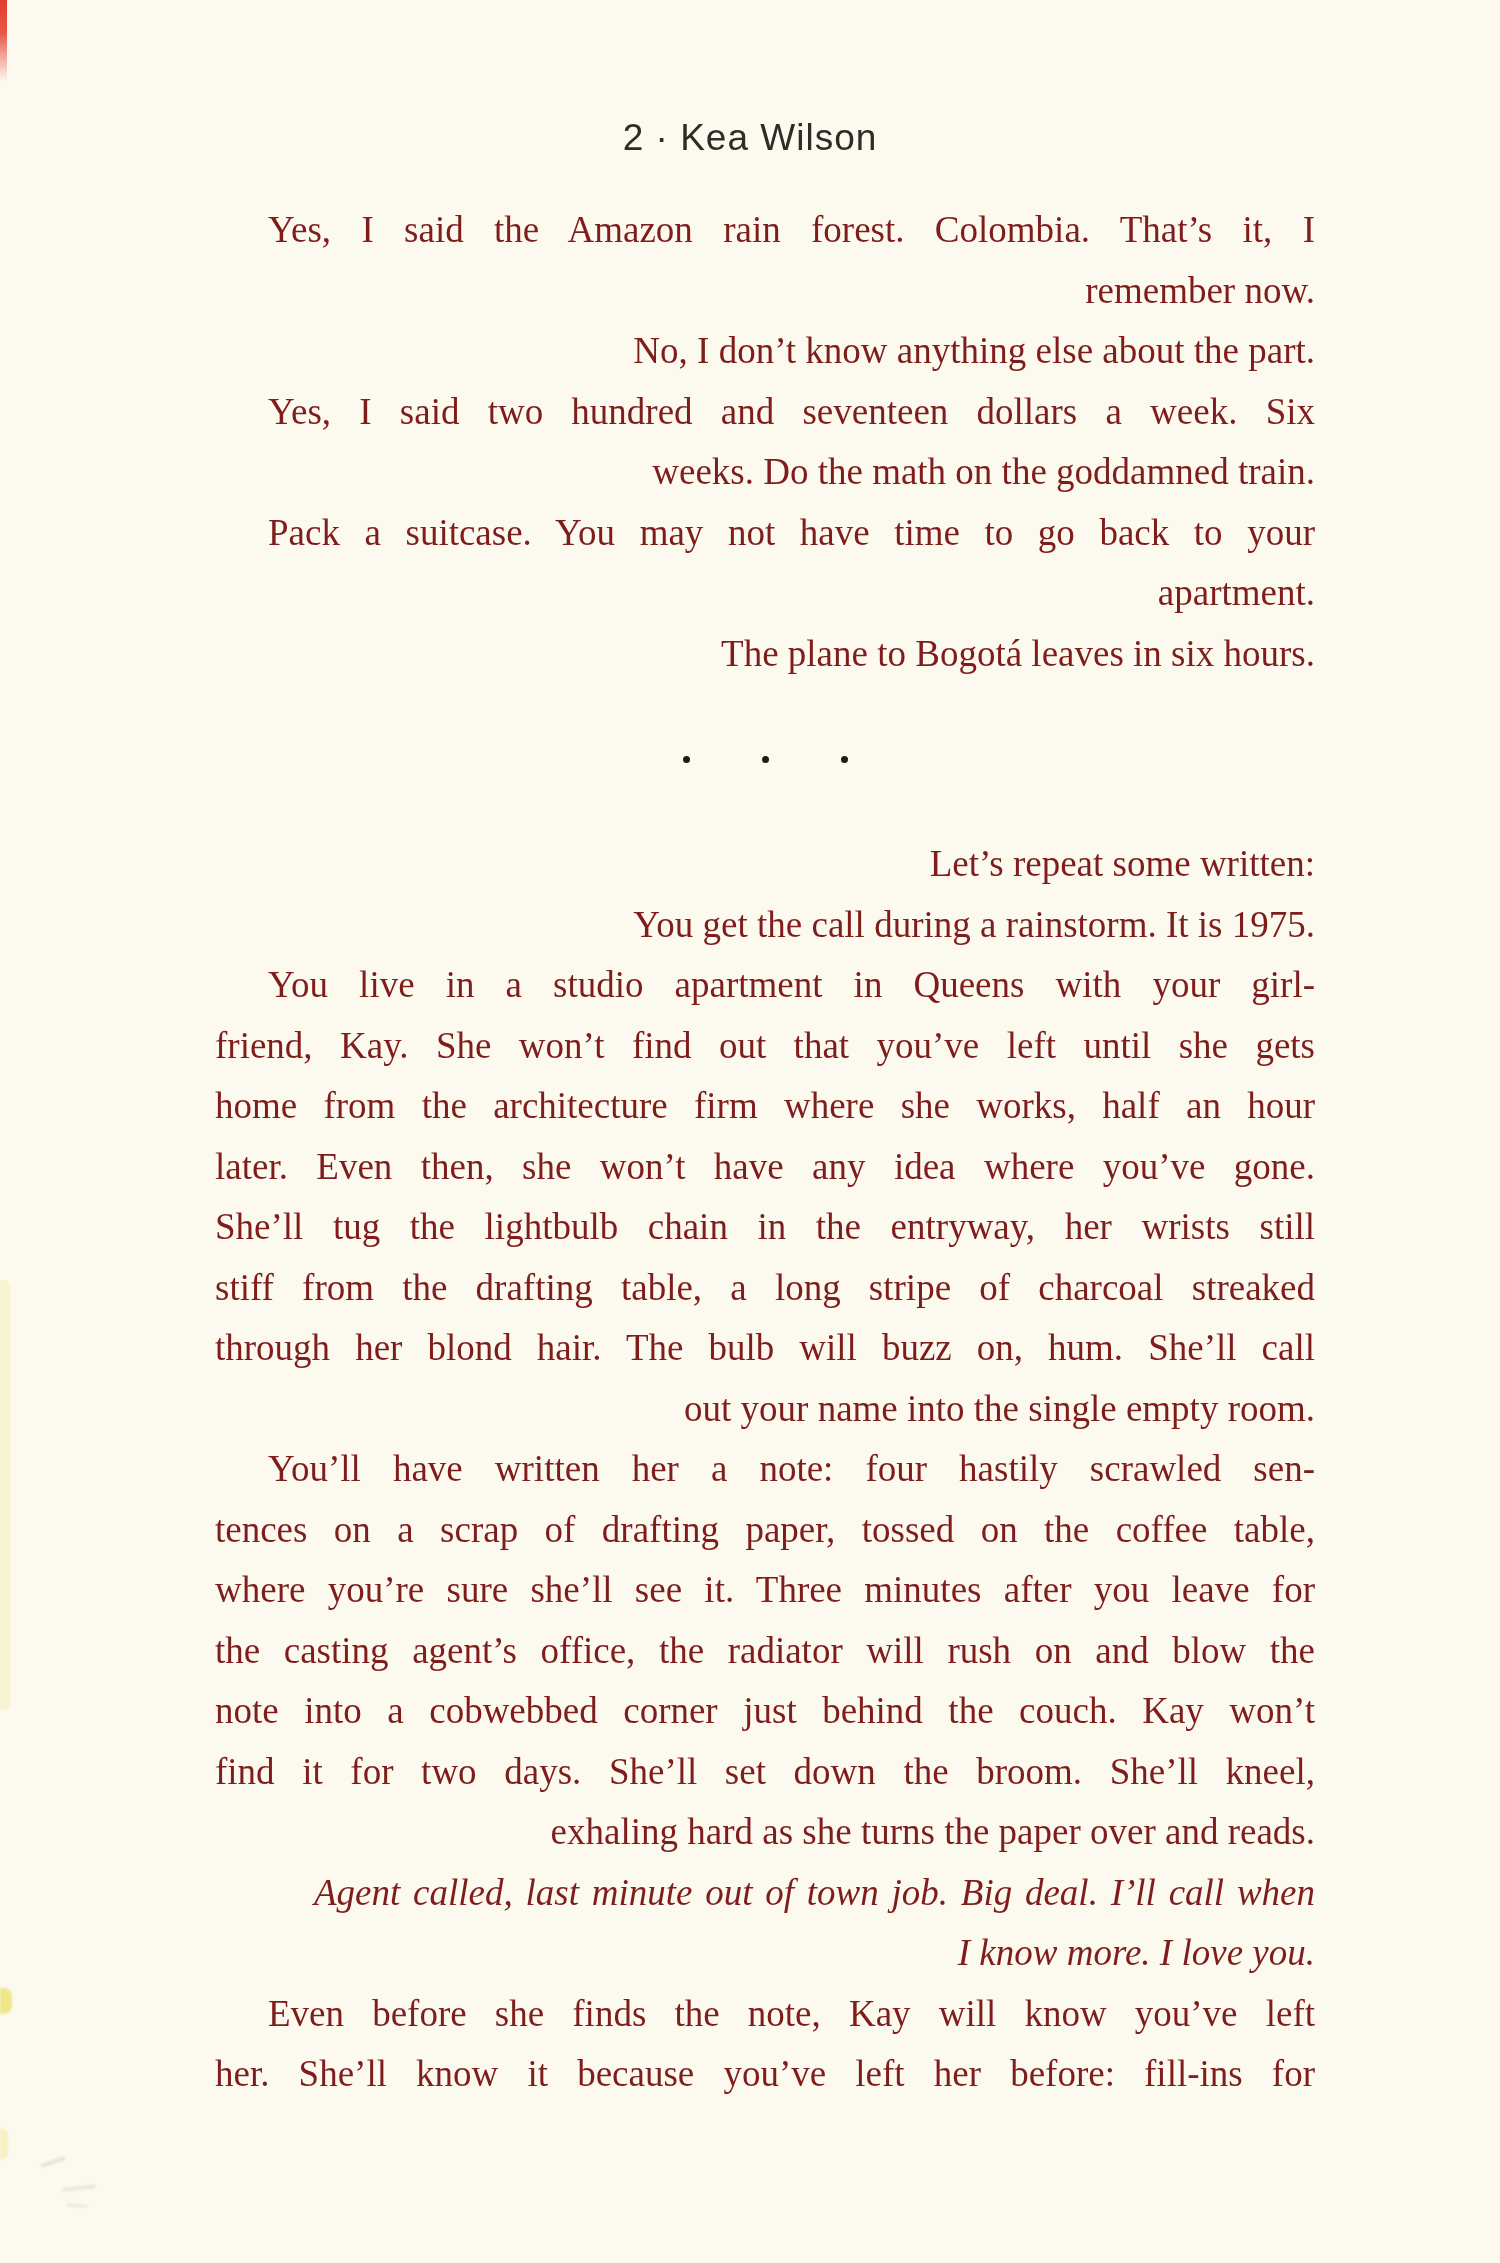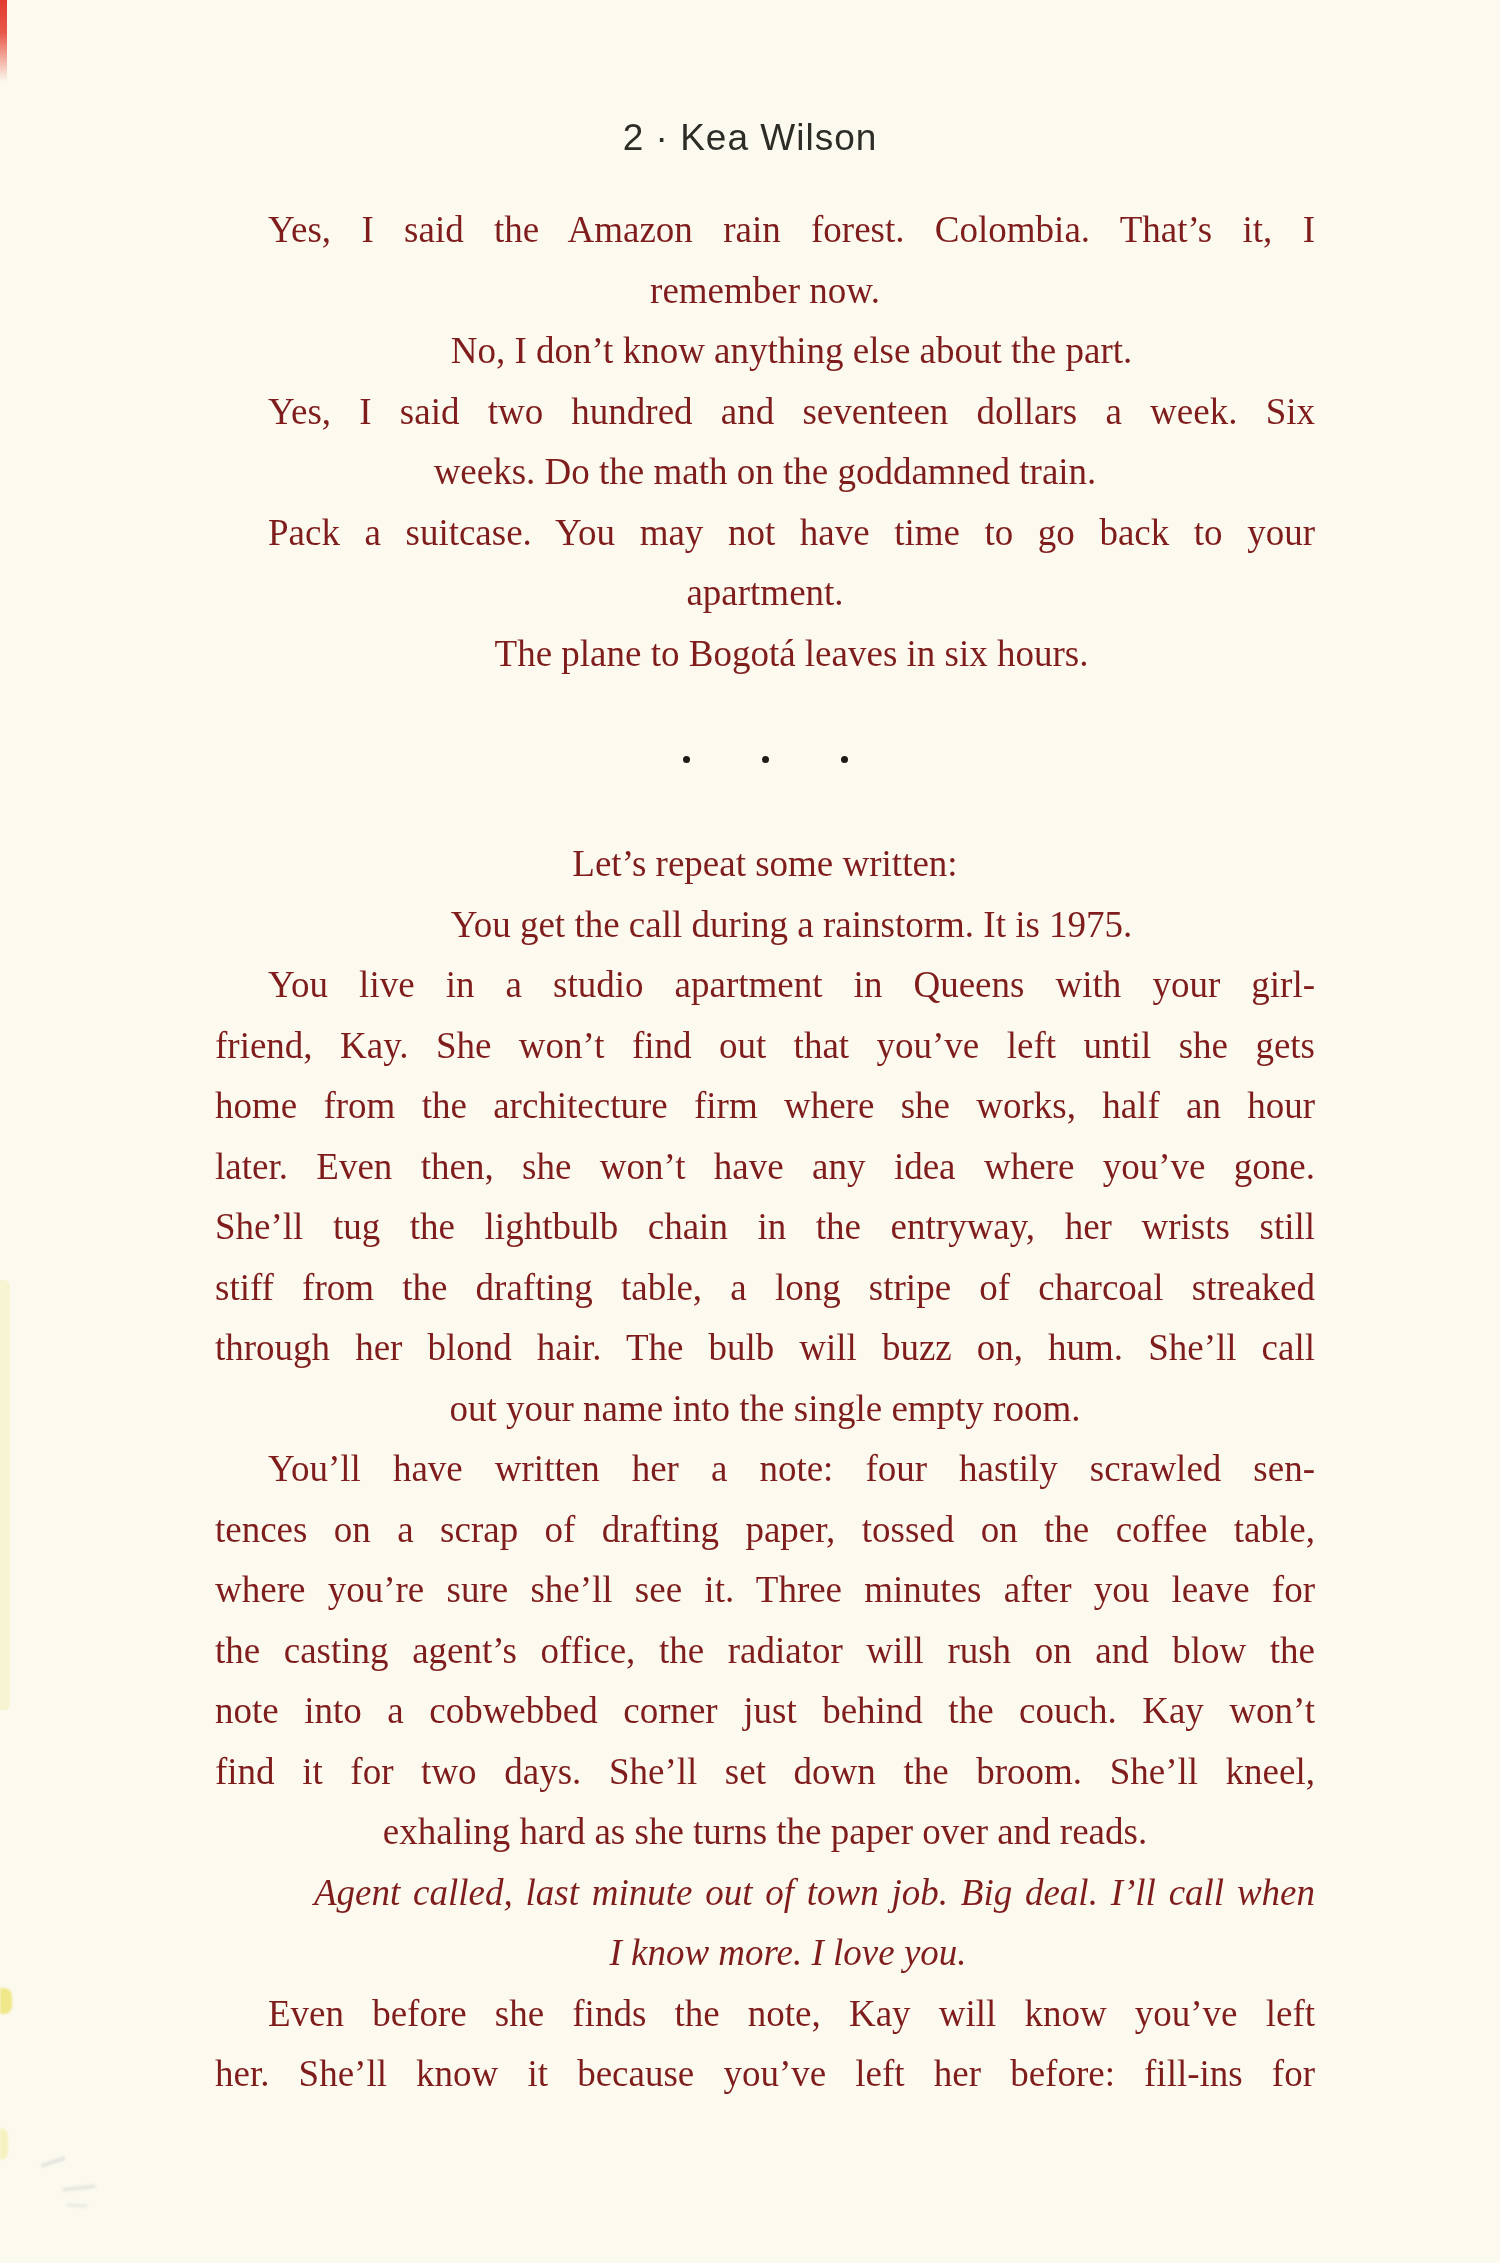--- a/index.html
+++ b/index.html
@@ -34,21 +34,21 @@
     position: absolute;
     left: 215px;
     top: 200px;
     width: 1100px;
     font-size: 37px;
     line-height: 60.5px;
     color: #7f1d1d;
   }
   .line {
     height: 60.5px;
-    text-align: center;
+    text-align: right;
   }
   .line.just {
     text-align: justify;
     text-align-last: justify;
     text-justify: inter-word;
   }
   .line.indent {
     padding-left: 53px;
   }
   .line.italic {

